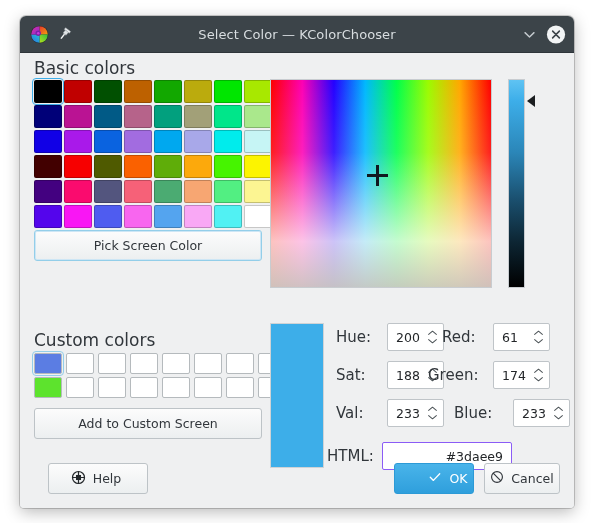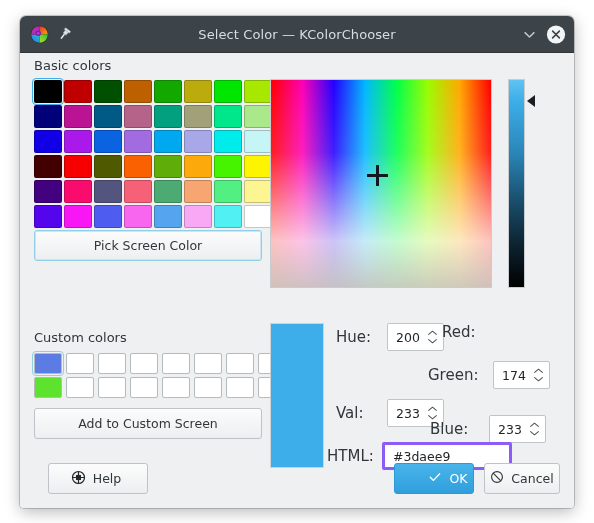--- a/index.html
+++ b/index.html
@@ -63,21 +63,21 @@
   
   #content {
     position: relative;
     height: 455px;
     background: #eff0f1;
     box-sizing: border-box;
   }
 
   .section-label {
     position: absolute;
-    font-size: 13px;
+    font-size: 17px;
     color: #31363b;
   }
 
   
   #basic-grid {
     position: absolute;
     left: 14px;
     top: 27px;
     display: grid;
     grid-template-columns: repeat(8, 28px);
@@ -251,27 +251,28 @@
     justify-content: center;
     gap: 2px;
   }
   .spin .arrows svg { display: block; }
 
   .txtfield {
     box-sizing: border-box;
     width: 130px;
     height: 28px;
     background: #ffffff;
-    border: 3px solid #8b5cf6;
+    border: 1px solid #8b5cf6;
     border-radius: 2px;
     display: flex;
     align-items: center;
     padding: 0 8px;
     font-size: 12.5px;
     color: #232629;
+    justify-content: flex-end;
   }
 
   
   #help-btn {
     position: absolute;
     left: 14px;
     bottom: 14px;
     width: 100px;
     height: 31px;
     padding-left: 2px;
@@ -458,56 +459,81 @@
           <svg width="11" height="6" viewBox="0 0 12 7">
               <path d="M1.5 5.2 L6 1.4 L10.5 5.2" fill="none" stroke="#4d5458" stroke-width="1.2" stroke-linecap="round" stroke-linejoin="round"></path>
             </svg>
           <svg width="11" height="6" viewBox="0 0 12 7">
               <path d="M1.5 1.8 L6 5.6 L10.5 1.8" fill="none" stroke="#4d5458" stroke-width="1.2" stroke-linecap="round" stroke-linejoin="round"></path>
             </svg>
         </span>
       </div>
     </div>
 
+    <div class="field-row" style="left:316px; top:308px;">
+      <div class="flabel" style="width:44px;">Sat:</div>
+      <div class="spin">
+        <span class="val">188</span>
+        <span class="arrows">
+          <svg width="11" height="6" viewBox="0 0 12 7">
+              <path d="M1.5 5.2 L6 1.4 L10.5 5.2" fill="none" stroke="#4d5458" stroke-width="1.2" stroke-linecap="round" stroke-linejoin="round"></path>
+            </svg>
+          <svg width="11" height="6" viewBox="0 0 12 7">
+              <path d="M1.5 1.8 L6 5.6 L10.5 1.8" fill="none" stroke="#4d5458" stroke-width="1.2" stroke-linecap="round" stroke-linejoin="round"></path>
+            </svg>
+        </span>
+      </div>
+    </div>
 
     <div class="field-row" style="left:316px; top:346px;">
       <div class="flabel" style="width:44px;">Val:</div>
       <div class="spin">
         <span class="val">233</span>
         <span class="arrows">
           <svg width="11" height="6" viewBox="0 0 12 7">
               <path d="M1.5 5.2 L6 1.4 L10.5 5.2" fill="none" stroke="#4d5458" stroke-width="1.2" stroke-linecap="round" stroke-linejoin="round"></path>
             </svg>
           <svg width="11" height="6" viewBox="0 0 12 7">
               <path d="M1.5 1.8 L6 5.6 L10.5 1.8" fill="none" stroke="#4d5458" stroke-width="1.2" stroke-linecap="round" stroke-linejoin="round"></path>
             </svg>
         </span>
       </div>
     </div>
 
     <div class="field-row" style="left:422px; top:270px;">
       <div class="flabel" style="width:44px;">Red:</div>
+      <div class="spin">
+        <span class="val">61</span>
+        <span class="arrows">
+          <svg width="11" height="6" viewBox="0 0 12 7">
+              <path d="M1.5 5.2 L6 1.4 L10.5 5.2" fill="none" stroke="#4d5458" stroke-width="1.2" stroke-linecap="round" stroke-linejoin="round"></path>
+            </svg>
+          <svg width="11" height="6" viewBox="0 0 12 7">
+              <path d="M1.5 1.8 L6 5.6 L10.5 1.8" fill="none" stroke="#4d5458" stroke-width="1.2" stroke-linecap="round" stroke-linejoin="round"></path>
+            </svg>
+        </span>
+      </div>
     </div>
 
     <div class="field-row" style="left:408px; top:308px;">
       <div class="flabel" style="width:58px;">Green:</div>
       <div class="spin">
         <span class="val">174</span>
         <span class="arrows">
           <svg width="11" height="6" viewBox="0 0 12 7">
               <path d="M1.5 5.2 L6 1.4 L10.5 5.2" fill="none" stroke="#4d5458" stroke-width="1.2" stroke-linecap="round" stroke-linejoin="round"></path>
             </svg>
           <svg width="11" height="6" viewBox="0 0 12 7">
               <path d="M1.5 1.8 L6 5.6 L10.5 1.8" fill="none" stroke="#4d5458" stroke-width="1.2" stroke-linecap="round" stroke-linejoin="round"></path>
             </svg>
         </span>
       </div>
     </div>
 
-    <div class="field-row" style="left:410px; top:346px;margin-top:16px;">
+    <div class="field-row" style="left:434px; top:346px;">
       <div class="flabel" style="width:52px;">Blue:</div>
       <div class="spin">
         <span class="val">233</span>
         <span class="arrows">
           <svg width="11" height="6" viewBox="0 0 12 7">
               <path d="M1.5 5.2 L6 1.4 L10.5 5.2" fill="none" stroke="#4d5458" stroke-width="1.2" stroke-linecap="round" stroke-linejoin="round"></path>
             </svg>
           <svg width="11" height="6" viewBox="0 0 12 7">
               <path d="M1.5 1.8 L6 5.6 L10.5 1.8" fill="none" stroke="#4d5458" stroke-width="1.2" stroke-linecap="round" stroke-linejoin="round"></path>
             </svg>

